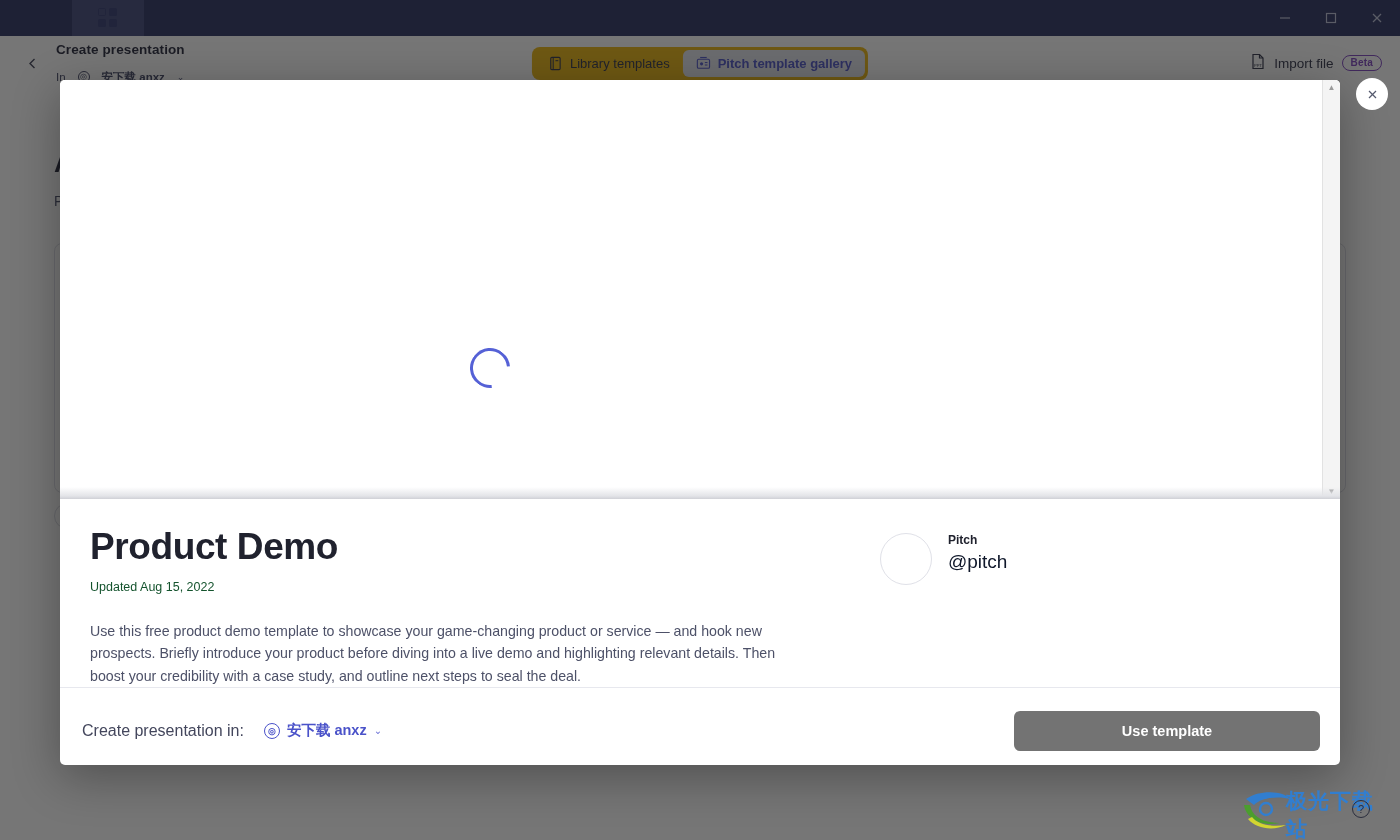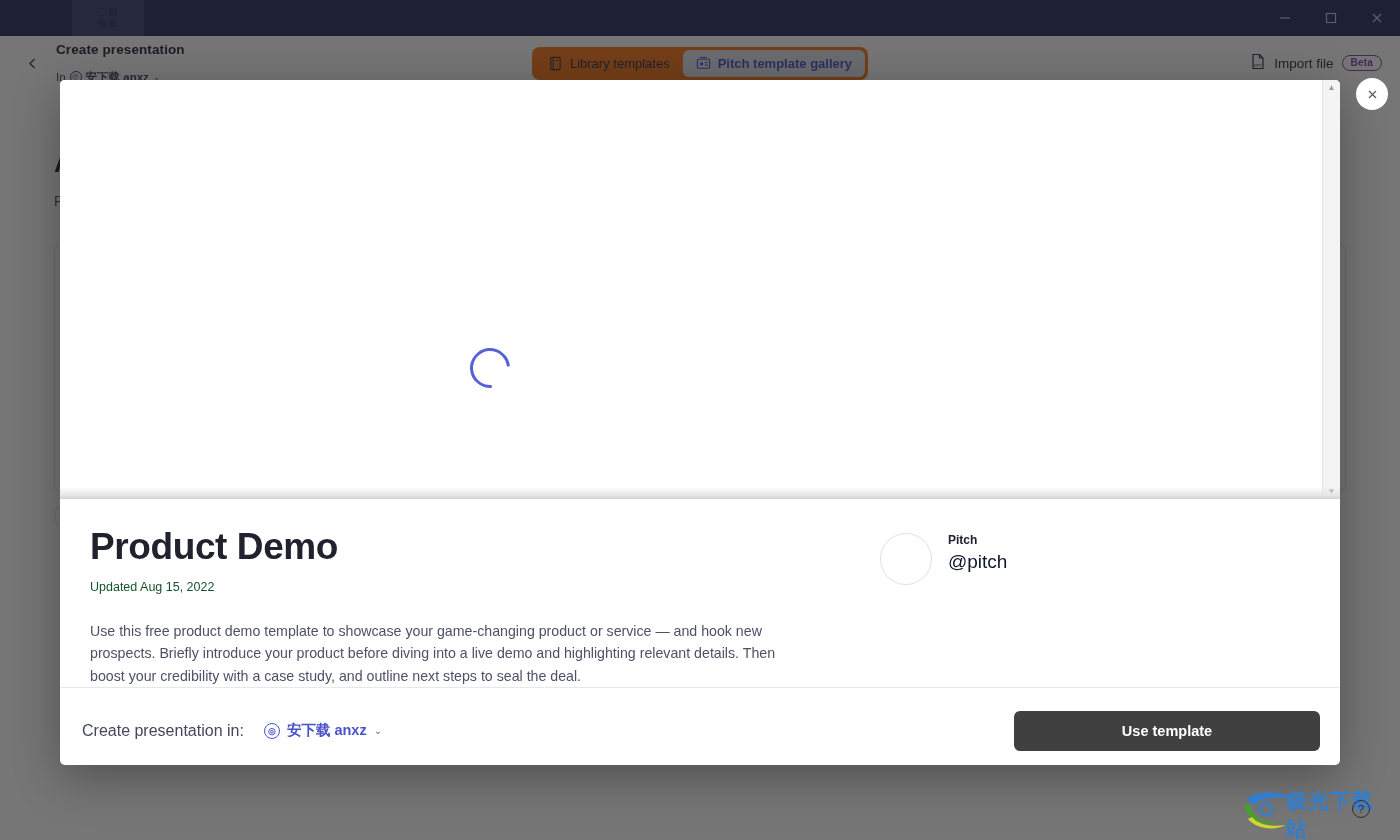--- a/index.html
+++ b/index.html
@@ -45,33 +45,33 @@
     height: 54px; display: flex; align-items: center; padding: 0 18px;
     position: relative;
   }
   .back-chevron {
     width: 28px; height: 28px; display: flex; align-items: center; justify-content: center;
     color: #444; font-size: 17px;
   }
   .crumb { margin-left: 10px; }
   .crumb-title { font-size: 13.5px; font-weight: 700; color: #1c1f33; letter-spacing: .1px; }
   .crumb-sub {
-    font-size: 11.5px; color: #3d4161; display: flex; align-items: center; gap: 4px; margin-top: 13px;
+    font-size: 11.5px; color: #3d4161; display: flex; align-items: center; gap: 12px; margin-top: 13px;
   }
   .avatar-mini {
     width: 12px; height: 12px; border-radius: 50%; border: 1.2px solid #3d4161;
     display: inline-flex; align-items: center; justify-content: center;
     font-size: 8px; line-height: 1;
   }
   .crumb-ws { font-weight: 700; }
   .caret { font-size: 9px; color: #52567a; }
 
   .tabgroup {
     position: absolute; left: 50%; transform: translateX(-50%);
-    display: flex; background: #f97316; border-radius: 8px; padding: 3px; align-items: center;
+    display: flex; background: #eab308; border-radius: 8px; padding: 3px; align-items: center;
   }
   .tabgroup .tab {
     display: flex; align-items: center; gap: 7px; padding: 6px 13px;
     border-radius: 6px; font-size: 13px; color: #2c2f45; white-space: nowrap;
   }
   .tabgroup .tab.active { background: #e4e5ee; color: #4a52c9; font-weight: 600; }
   .tab-ico { width: 15px; height: 15px; display: block; }
 
   .appbar-right { margin-left: auto; display: flex; align-items: center; gap: 8px; }
   .import {
@@ -162,21 +162,21 @@
     display: flex; align-items: center; gap: 7px; margin-left: 20px;
     color: #4a52c9; font-size: 14.5px; font-weight: 700;
   }
   .ws-ava {
     width: 16px; height: 16px; border-radius: 50%; border: 1.4px solid #4a52c9;
     display: inline-flex; align-items: center; justify-content: center; font-size: 9px;
   }
   .ws-caret { font-size: 10px; font-weight: 400; color: #6a71d6; }
   .use-btn {
     margin-left: auto; width: 306px; height: 40px; border-radius: 6px;
-    background: #404040; color: #fff; font-size: 14.5px; font-weight: 600;
+    background: #737373; color: #fff; font-size: 14.5px; font-weight: 600;
     display: flex; align-items: center; justify-content: center; border: 0;
     font-family: "Liberation Sans", sans-serif; cursor: pointer;
   }
 
   
   .close-btn {
     position: absolute; right: 12px; top: 78px; width: 32px; height: 32px;
     border-radius: 50%; background: #ffffff; color: #555a6e;
     display: flex; align-items: center; justify-content: center; font-size: 14px;
     border: 0; cursor: pointer; font-family: "Liberation Sans", sans-serif;

